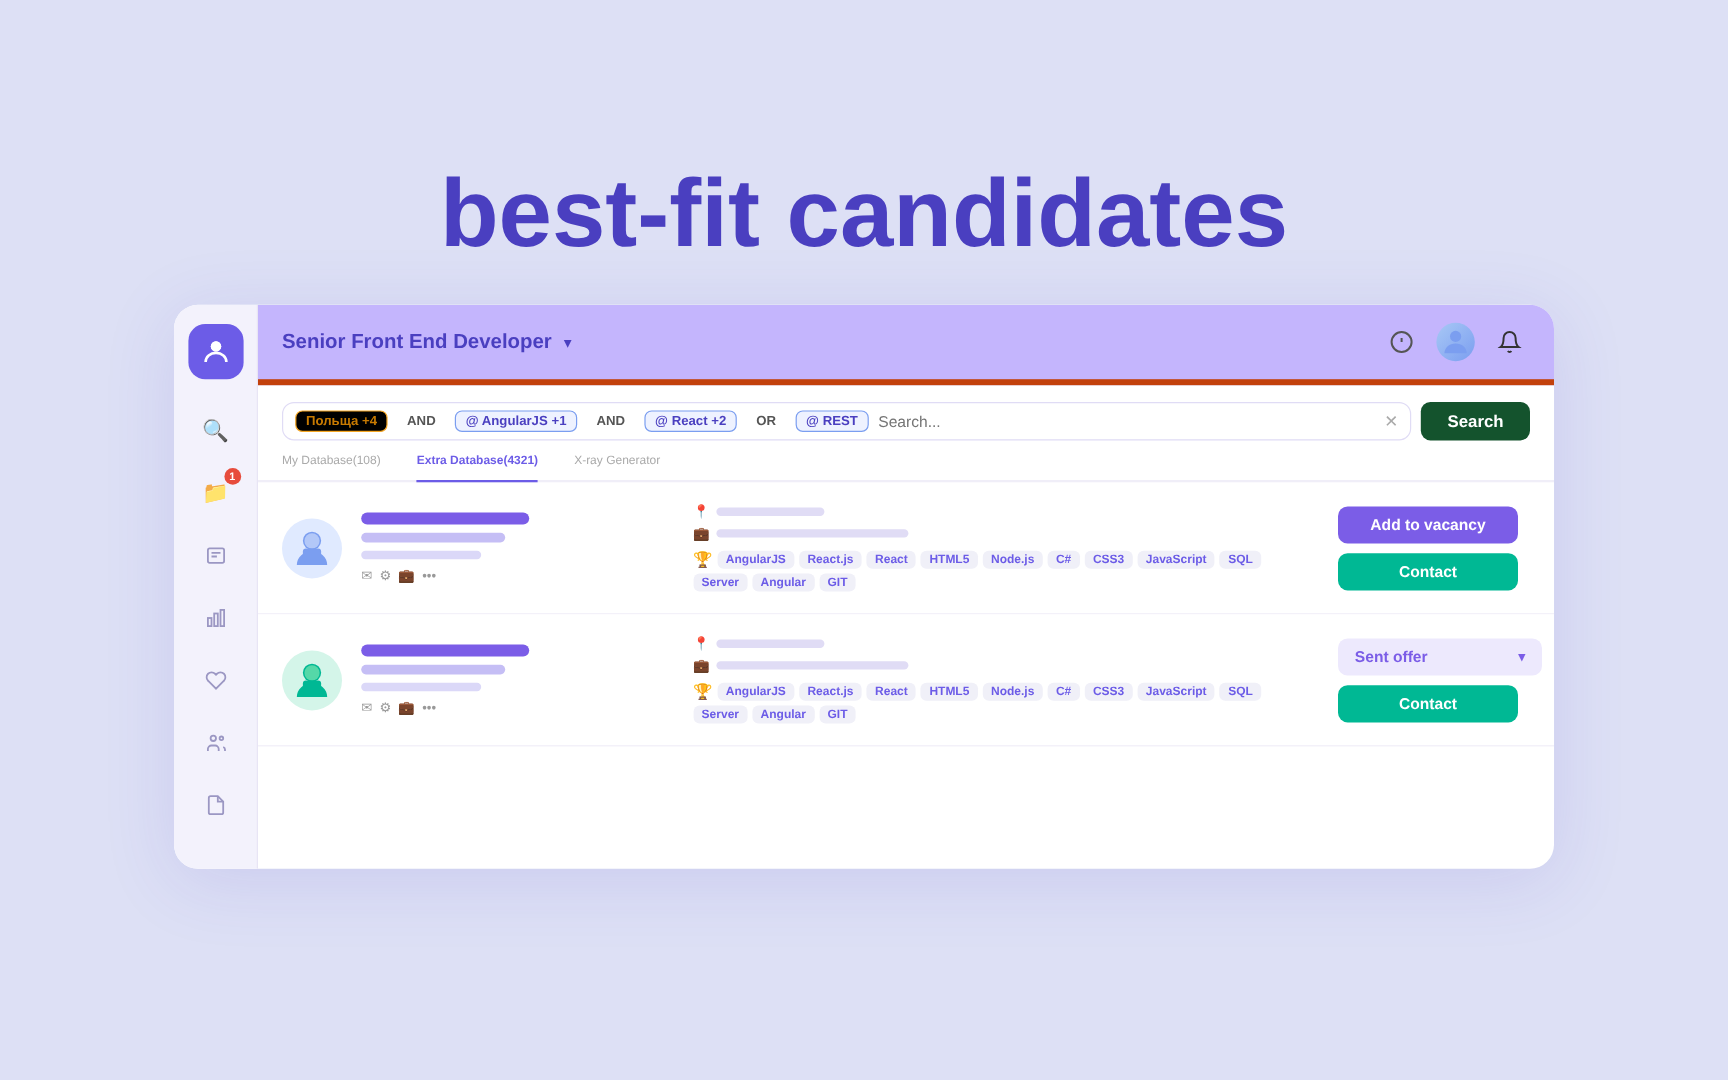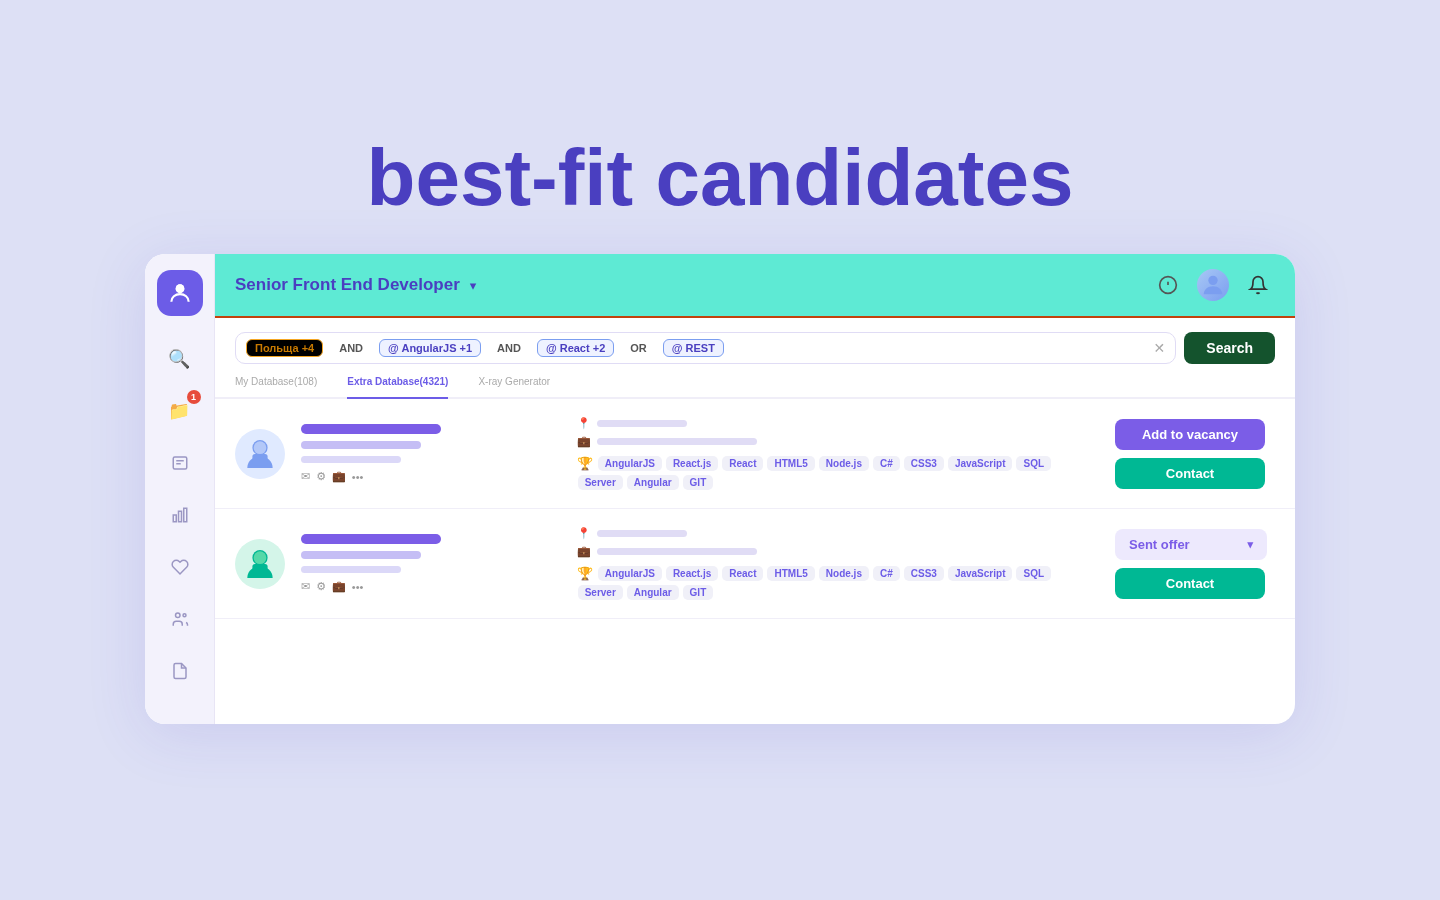--- a/index.html
+++ b/index.html
@@ -91,22 +91,22 @@
       flex: 1;
       display: flex;
       flex-direction: column;
       overflow: hidden;
     }
 
     
     .top-bar {
       display: flex;
       padding: 14px 20px;
-      border-bottom: 2px solid #c2410c;
-      background: #5eead4;
+      border-bottom: 5px solid #c2410c;
+      background: #c4b5fd;
     }
     .vacancy-selector {
       display: flex;
       align-items: center;
       gap: 10px;
       cursor: pointer;
     }
     .vacancy-title {
       font-size: 17px;
       font-weight: 700;
@@ -324,21 +324,21 @@
       color: #7b5de7;
       border: none;
       border-radius: 8px;
       padding: 8px 14px;
       font-size: 13px;
       font-weight: 600;
       cursor: pointer;
       display: flex;
       align-items: center;
       gap: 8px;
-      width: 152px;
+      width: 170px;
       justify-content: space-between;
     }
     .btn-sent .arrow { color: #7b5de7; font-size: 11px; }
 
     
     .trophy { color: #f5a623; font-size: 13px; }
 
     .location-row {
       display: flex; align-items: center; gap: 6px; margin-bottom: 5px;
     }
@@ -440,20 +440,21 @@
     <div class="search-section">
       <div style="display:flex; align-items:center; gap:8px;">
         <div class="search-bar" style="flex:1;">
           <span class="tag">Польща +4</span>
           <span class="tag and-tag">AND</span>
           <span class="tag blue-tag">@ AngularJS +1</span>
           <span class="tag and-tag">AND</span>
           <span class="tag blue-tag">@ React +2</span>
           <span class="tag or-tag">OR</span>
           <span class="tag blue-tag">@ REST</span>
+          <input class="search-input" type="text" placeholder="Search..." style="">
           <span class="clear-btn">✕</span>
         </div>
         <button class="search-btn">Search</button>
       </div>
     </div>
 
     <div class="tabs">
       <div class="tab">My Database(108)</div>
       <div class="tab active">Extra Database(4321)</div>
       <div class="tab">X-ray Generator</div>

